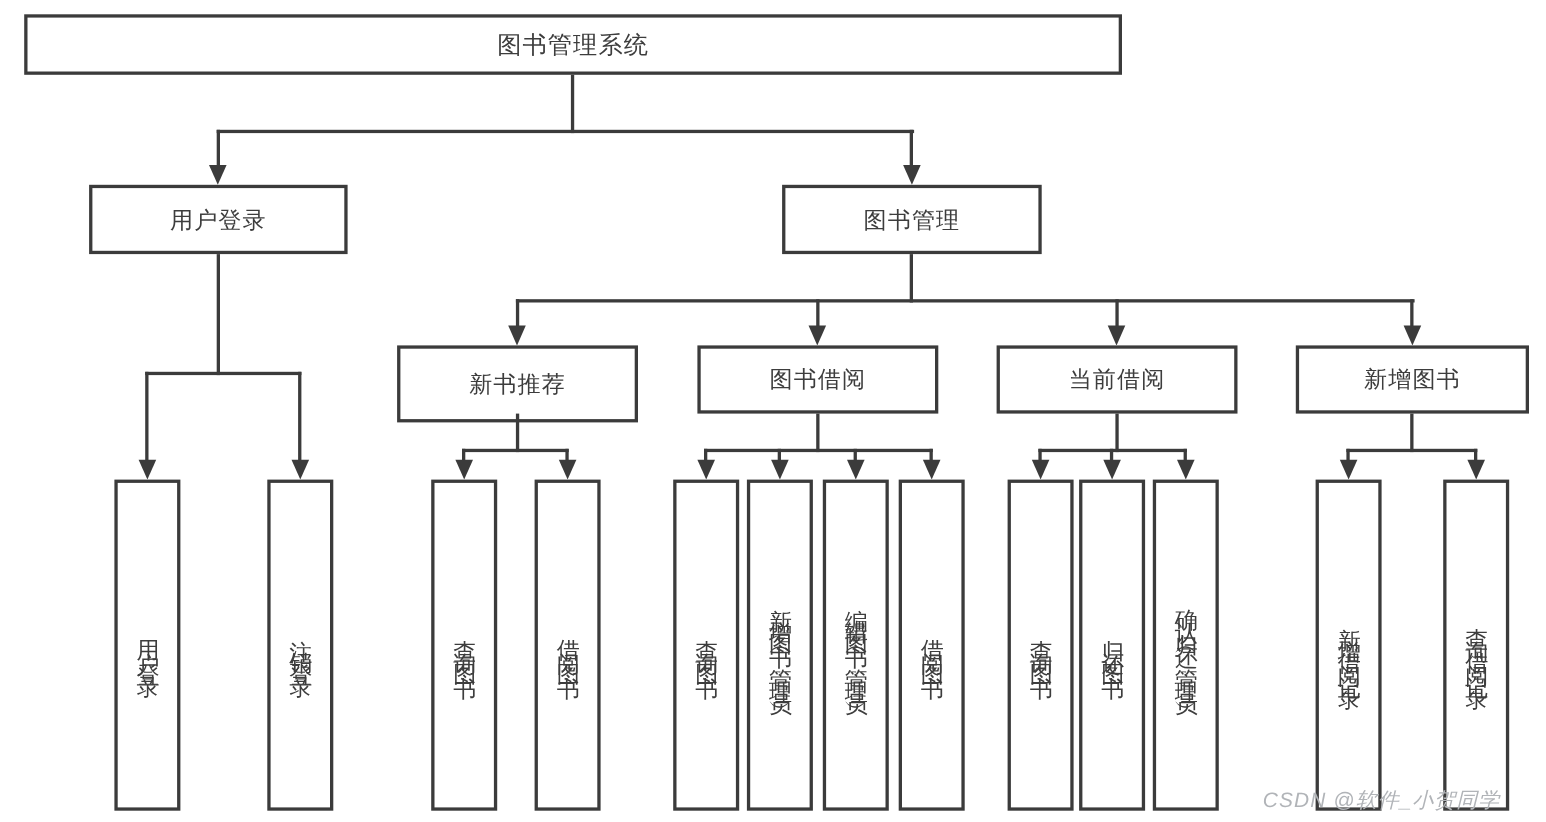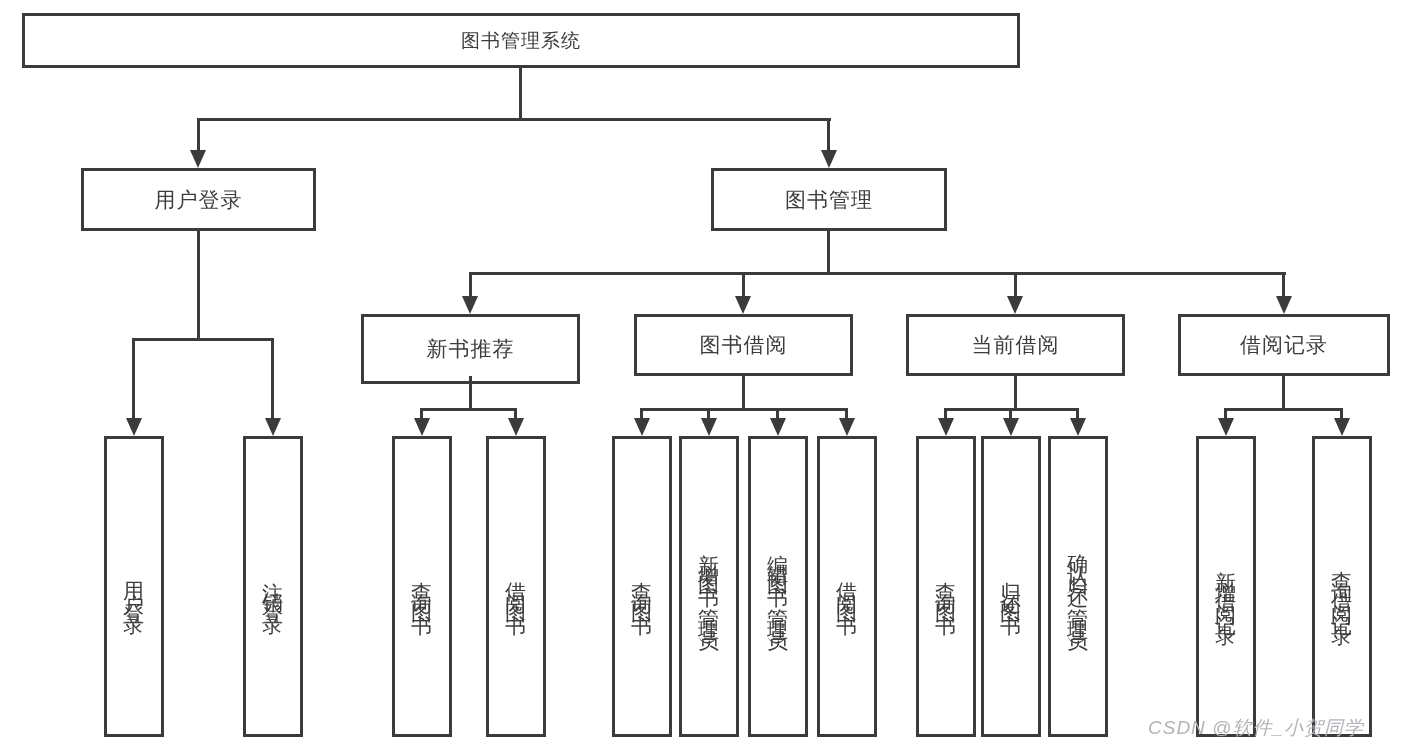--- a/index.html
+++ b/index.html
@@ -15,21 +15,21 @@
   }
   .box {
     position: absolute;
     background: #ffffff;
     border: 3px solid #3b3b3b;
     display: flex;
     align-items: center;
     justify-content: center;
   }
   .hlabel { font-size: 21px; letter-spacing: 1px; }
-  .root-label { font-size: 19px; letter-spacing: 1px; }
+  .root-label { font-size: 22px; letter-spacing: 1px; }
   .vtext {
     writing-mode: vertical-rl;
     text-orientation: mixed;
     font-size: 21px;
     line-height: 1.1;
     letter-spacing: 11px;
   }
   .vline, .hline { position: absolute; background: #3b3b3b; }
   .vline { width: 3px; }
   .hline { height: 3px; }
@@ -95,21 +95,21 @@
   <div class="box" style="left:361px; top:314px; width:219px; height:70px;">
     <span class="hlabel">新书推荐</span>
   </div>
   <div class="box" style="left:906px; top:314px; width:219px; height:62px;">
     <span class="hlabel">当前借阅</span>
   </div>
   <div class="box" style="left:634px; top:314px; width:219px; height:62px;">
     <span class="hlabel">图书借阅</span>
   </div>
   <div class="box" style="left:1178px; top:314px; width:212px; height:62px;">
-    <span class="hlabel">借阅记录</span>
+    <span class="hlabel">新增图书</span>
   </div>
 
   <div class="vline" style="left:469px; top:376px; height:35px;"></div>
   <div class="vline" style="left:742px; top:376px; height:35px;"></div>
   <div class="vline" style="left:1014px; top:376px; height:35px;"></div>
   <div class="vline" style="left:1282px; top:376px; height:35px;"></div>
 
   <div class="hline" style="left:420px; top:408px; width:97px;"></div>
   <div class="hline" style="left:640px; top:408px; width:208px;"></div>
   <div class="hline" style="left:944px; top:408px; width:135px;"></div>

